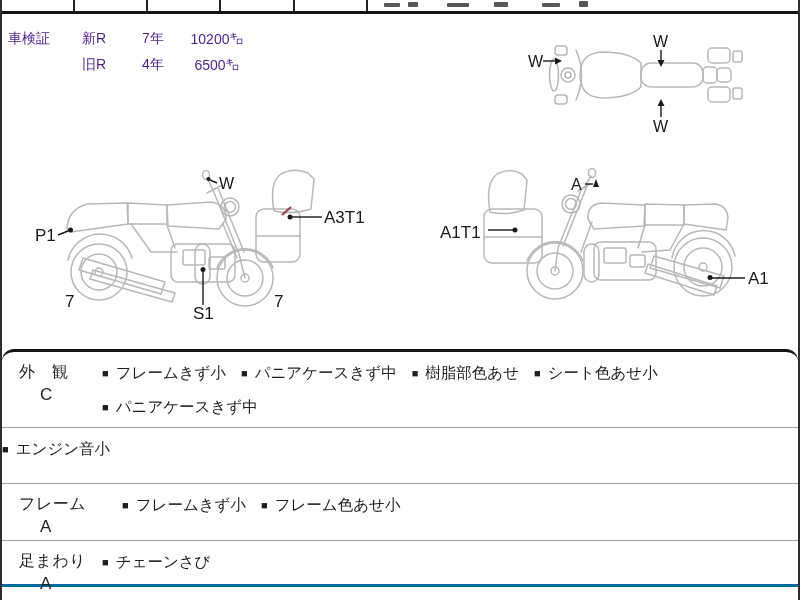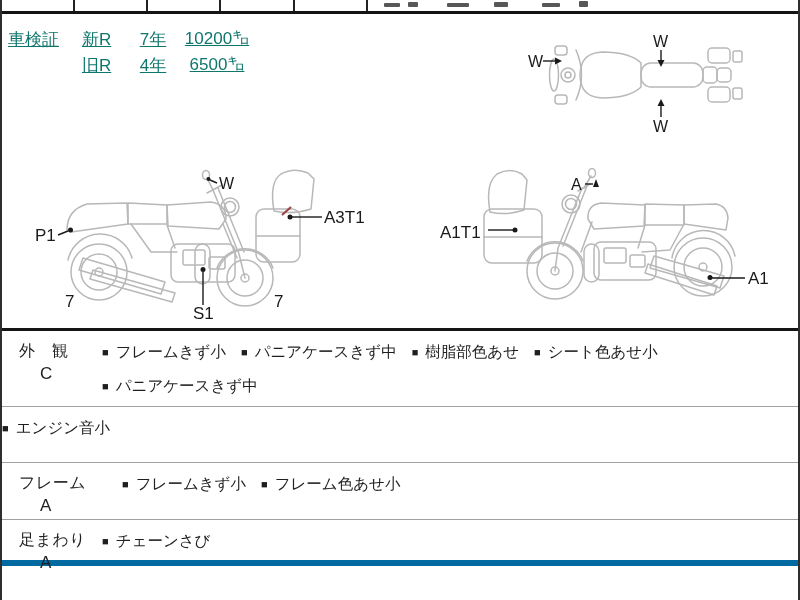--- a/index.html
+++ b/index.html
@@ -6,37 +6,37 @@
   #screen{
     position:relative;width:800px;height:600px;background:#ffffff;
     font-family:"Liberation Sans",sans-serif;color:#1f1f1f;overflow:hidden;
     box-sizing:border-box;border-left:2px solid #2e2e2e;border-right:2px solid #2e2e2e;
   }
   
   .top-row{position:absolute;top:0;left:0;right:0;height:11px;border-bottom:3px solid #141414;}
   .top-div{position:absolute;top:0;width:2px;height:11px;background:#222;}
   .frag{position:absolute;background:#3a3a3a;border-radius:1px;opacity:.85;}
   
-  .reg{position:absolute;left:6px;top:26px;font-size:17px;color:#0f766e;text-decoration:underline;}
+  .reg{position:absolute;left:6px;top:26px;font-size:14px;color:#4c1d95;}
   .reg table{border-collapse:collapse;}
   .reg td{padding:1px 0;height:24px;vertical-align:middle;}
   .reg .c-label{width:74px;}
   .reg .c-era{width:46px;}
   .reg .c-year{width:50px;text-align:center;}
   .reg .c-km{width:78px;text-align:center;}
   
   .diagram{position:absolute;}
   svg text{font-family:"Liberation Sans",sans-serif;fill:#1a1a1a;}
   
-  .cond{position:absolute;left:0;right:0;top:328px;border-top:3px solid #151515;}
+  .cond{position:absolute;left:0;right:0;top:349px;border-top:3px solid #151515;border-radius:12px;}
   .crow{display:flex;border-bottom:1px solid #a0a0a0;box-sizing:border-box;}
   .crow.r1{height:76px;}
   .crow.r2{height:56px;}
   .crow.r3{height:57px;gap:20px;}
-  .crow.r4{height:46px;border-bottom:6px solid #0369a1;}
+  .crow.r4{height:46px;border-bottom:3px solid #0369a1;}
   .label-col{width:100px;flex:0 0 100px;padding:10px 0 0 17px;box-sizing:border-box;}
   .cat{font-size:16px;letter-spacing:.5px;}
   .grade{font-size:17px;padding-left:21px;margin-top:2px;}
   .items{flex:1;padding-top:11px;display:flex;flex-wrap:wrap;align-items:flex-start;column-gap:15px;row-gap:4px;}
   .item{display:flex;align-items:center;white-space:nowrap;}
   .item .bullet{font-size:11px;margin-right:7px;line-height:1;}
   .item .txt{font-size:15.5px;}
 </style>
 </head>
 <body>

